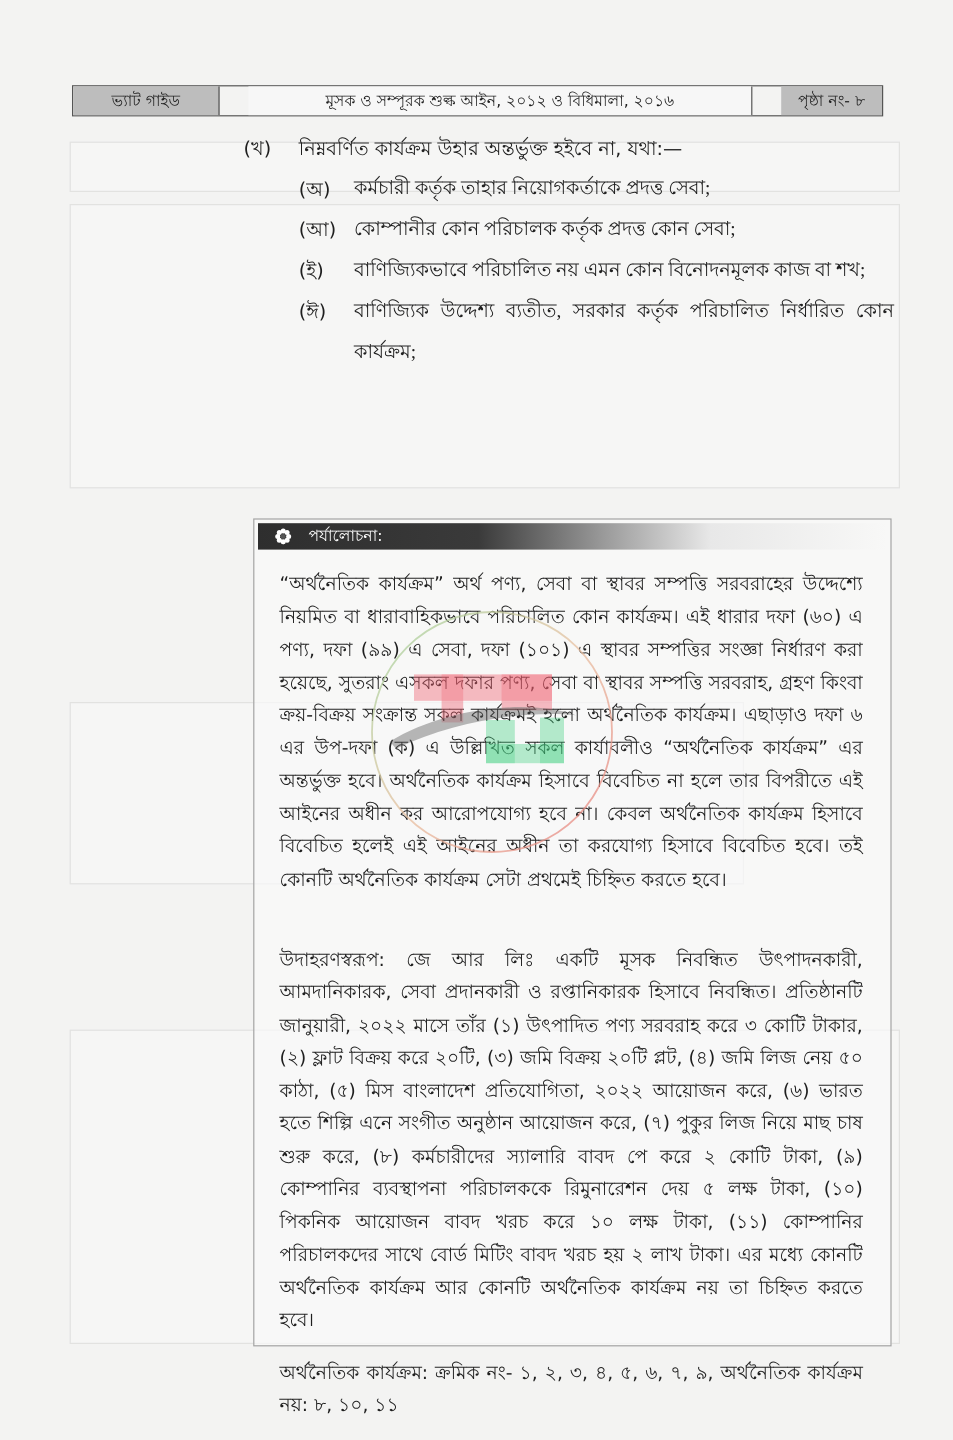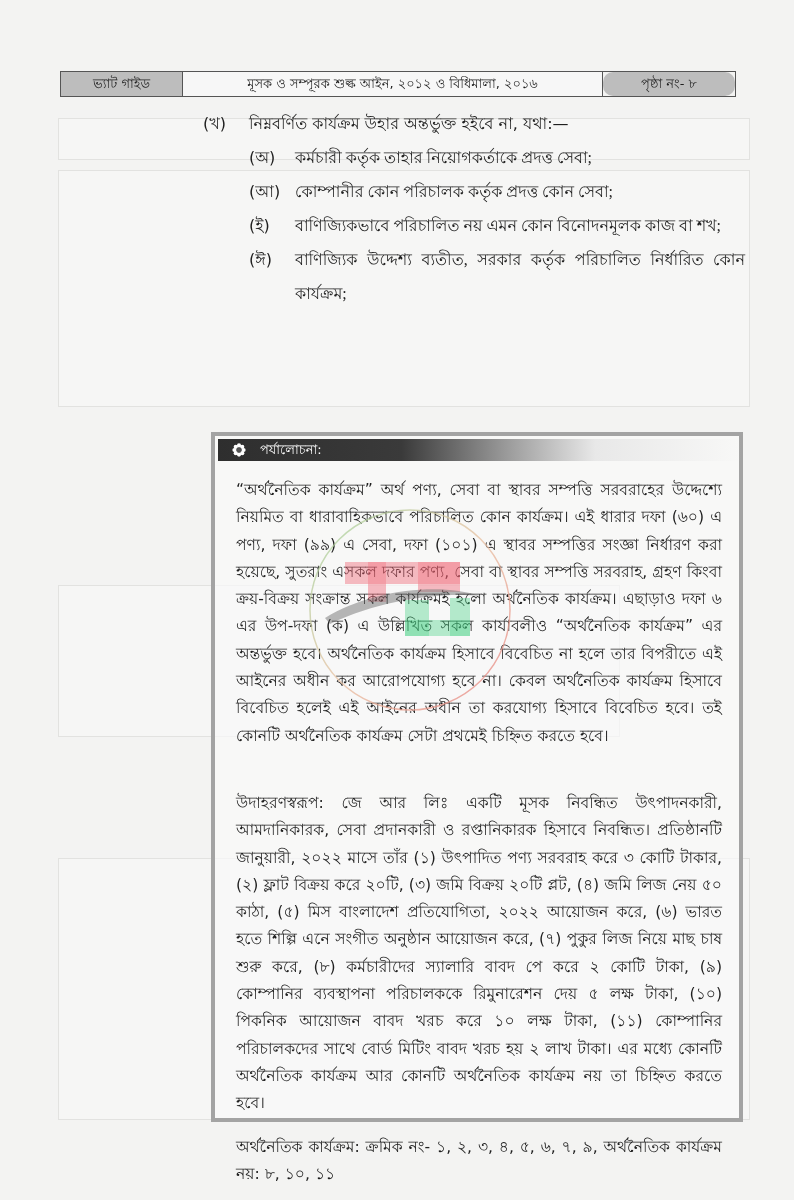--- a/index.html
+++ b/index.html
@@ -5,36 +5,36 @@
   html, body { margin:0; padding:0; }
   body {
     width:794px; height:1200px; background:#f3f3f2; position:relative; overflow:hidden;
     font-family: "DejaVu Sans", "Liberation Sans", sans-serif; color:#1f1f1f;
   }
   .ghost {
     position:absolute; border:1px solid #e2e2e0; background:rgba(255,255,255,0.25);
   }
   .header-bar {
     position:absolute; left:60px; top:71px; width:676px; height:26px;
-    display:flex; border:1px solid #555; box-sizing:border-box; font-size:13px;
+    display:flex; border:1px solid #555; box-sizing:border-box; font-size:13px;gap:24px;
   }
   .header-bar .cell { display:flex; align-items:center; justify-content:center; border-right:1px solid #555; }
   .header-bar .cell:last-child { border-right:none; }
   .hb-left { width:121px; background:#bdbdbd; }
   .hb-mid { width:419px; background:#f7f7f7; }
-  .hb-right { flex:1; background:#bdbdbd;border-radius:10px; }
+  .hb-right { flex:1; background:#bdbdbd; }
 
   .section { position:absolute; font-size:16px; line-height:34px; }
   .row { display:flex; }
   .marker { width:46px; flex:none; }
   .text-just { text-align:justify; text-align-last:left;font-family:Liberation Serif, serif; }
 
   .review-box {
     position:absolute; left:211px; top:432px; width:532px; height:690px;
-    border:4px solid #a3a3a3; box-sizing:border-box; background:rgba(250,250,249,0.7);
+    border:1px solid #a3a3a3; box-sizing:border-box; background:rgba(250,250,249,0.7);
   }
   .review-head {
     position:absolute; left:3px; top:3px; width:524px; height:22px;
     background:linear-gradient(90deg,#2e2e2e 0%,#3a3a3a 35%,#9a9a9a 55%,#e8e8e8 72%,rgba(240,240,240,0) 100%);
     display:flex; align-items:center; color:#fff; font-size:13px;
   }
   .review-head .flower { width:14px; height:14px; margin-left:14px; margin-right:14px; display:inline-block; }
   .review-body {
     position:absolute; left:5px; top:25px; width:518px; font-size:15.6px; line-height:27.3px;
     text-align:justify;

